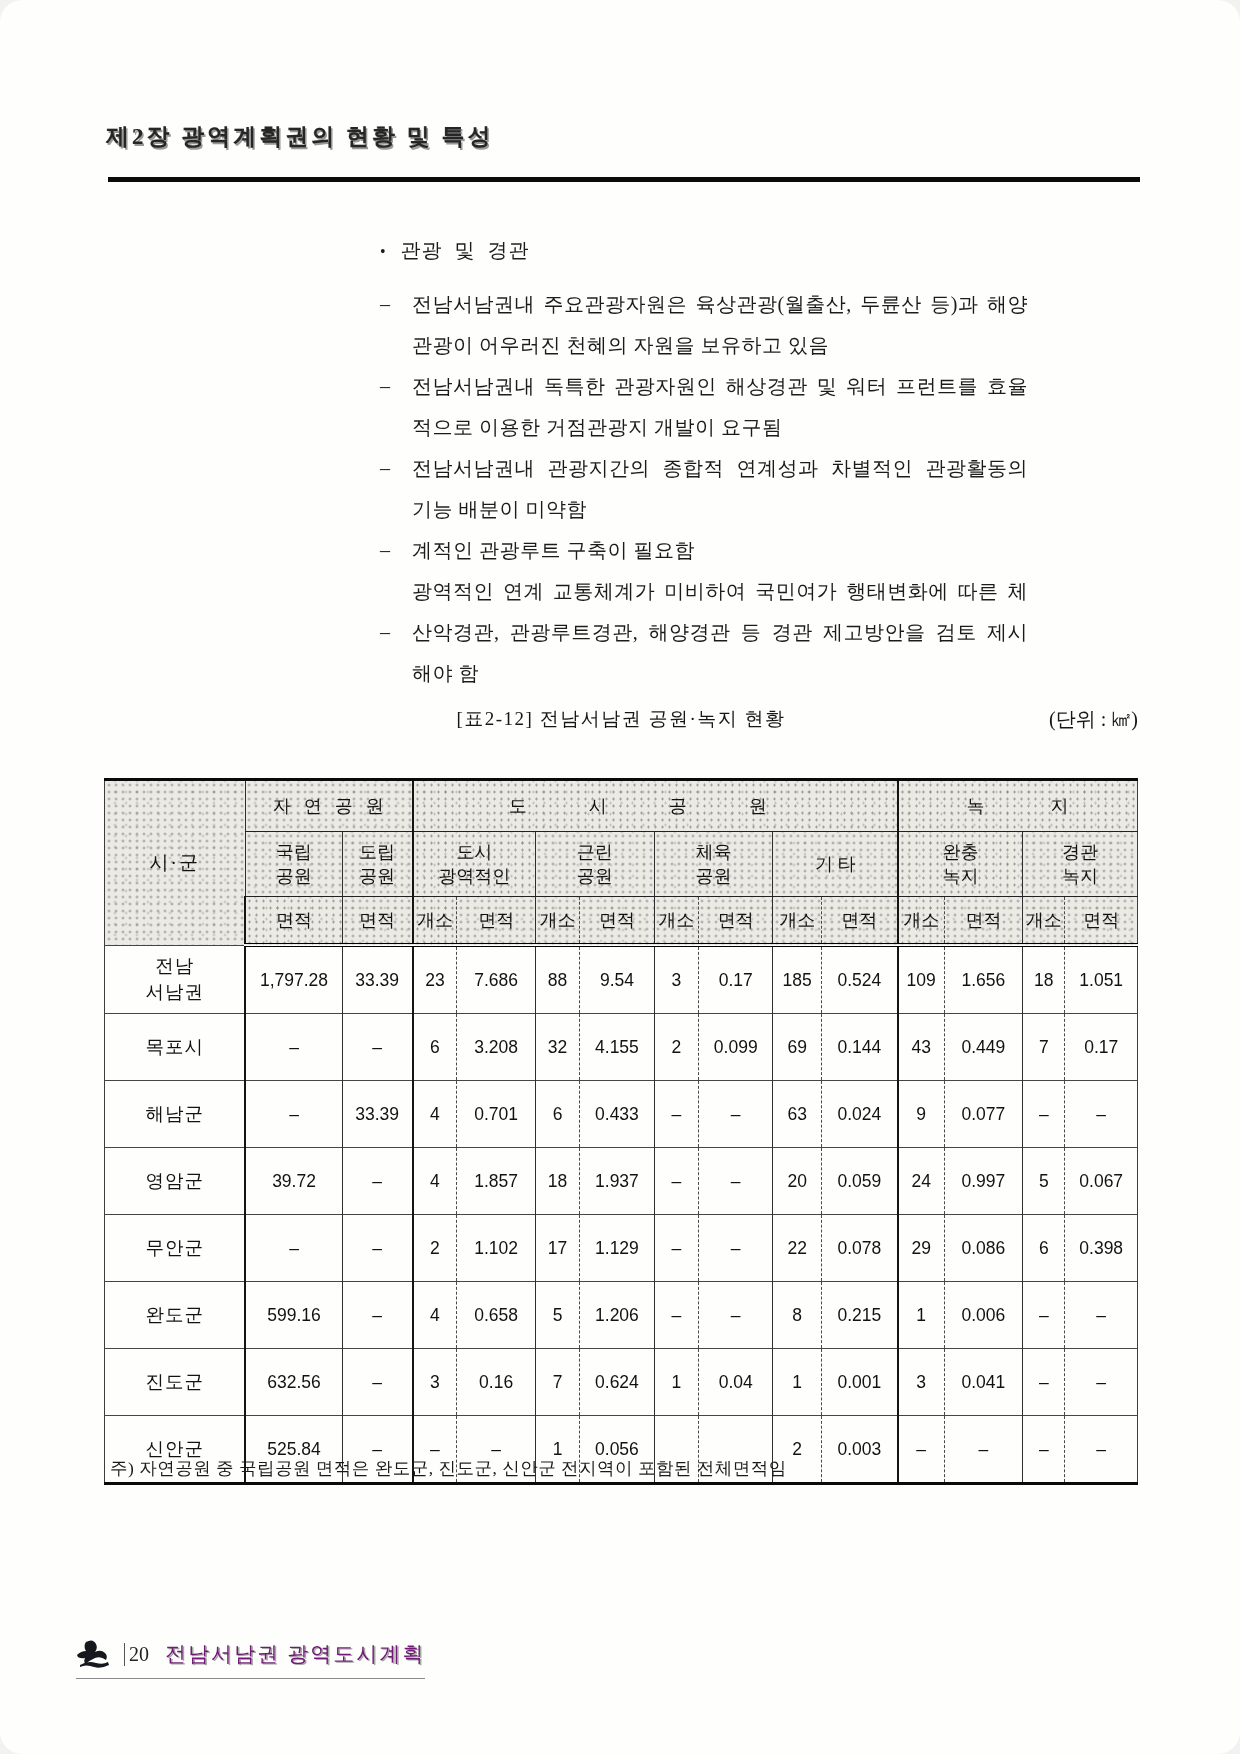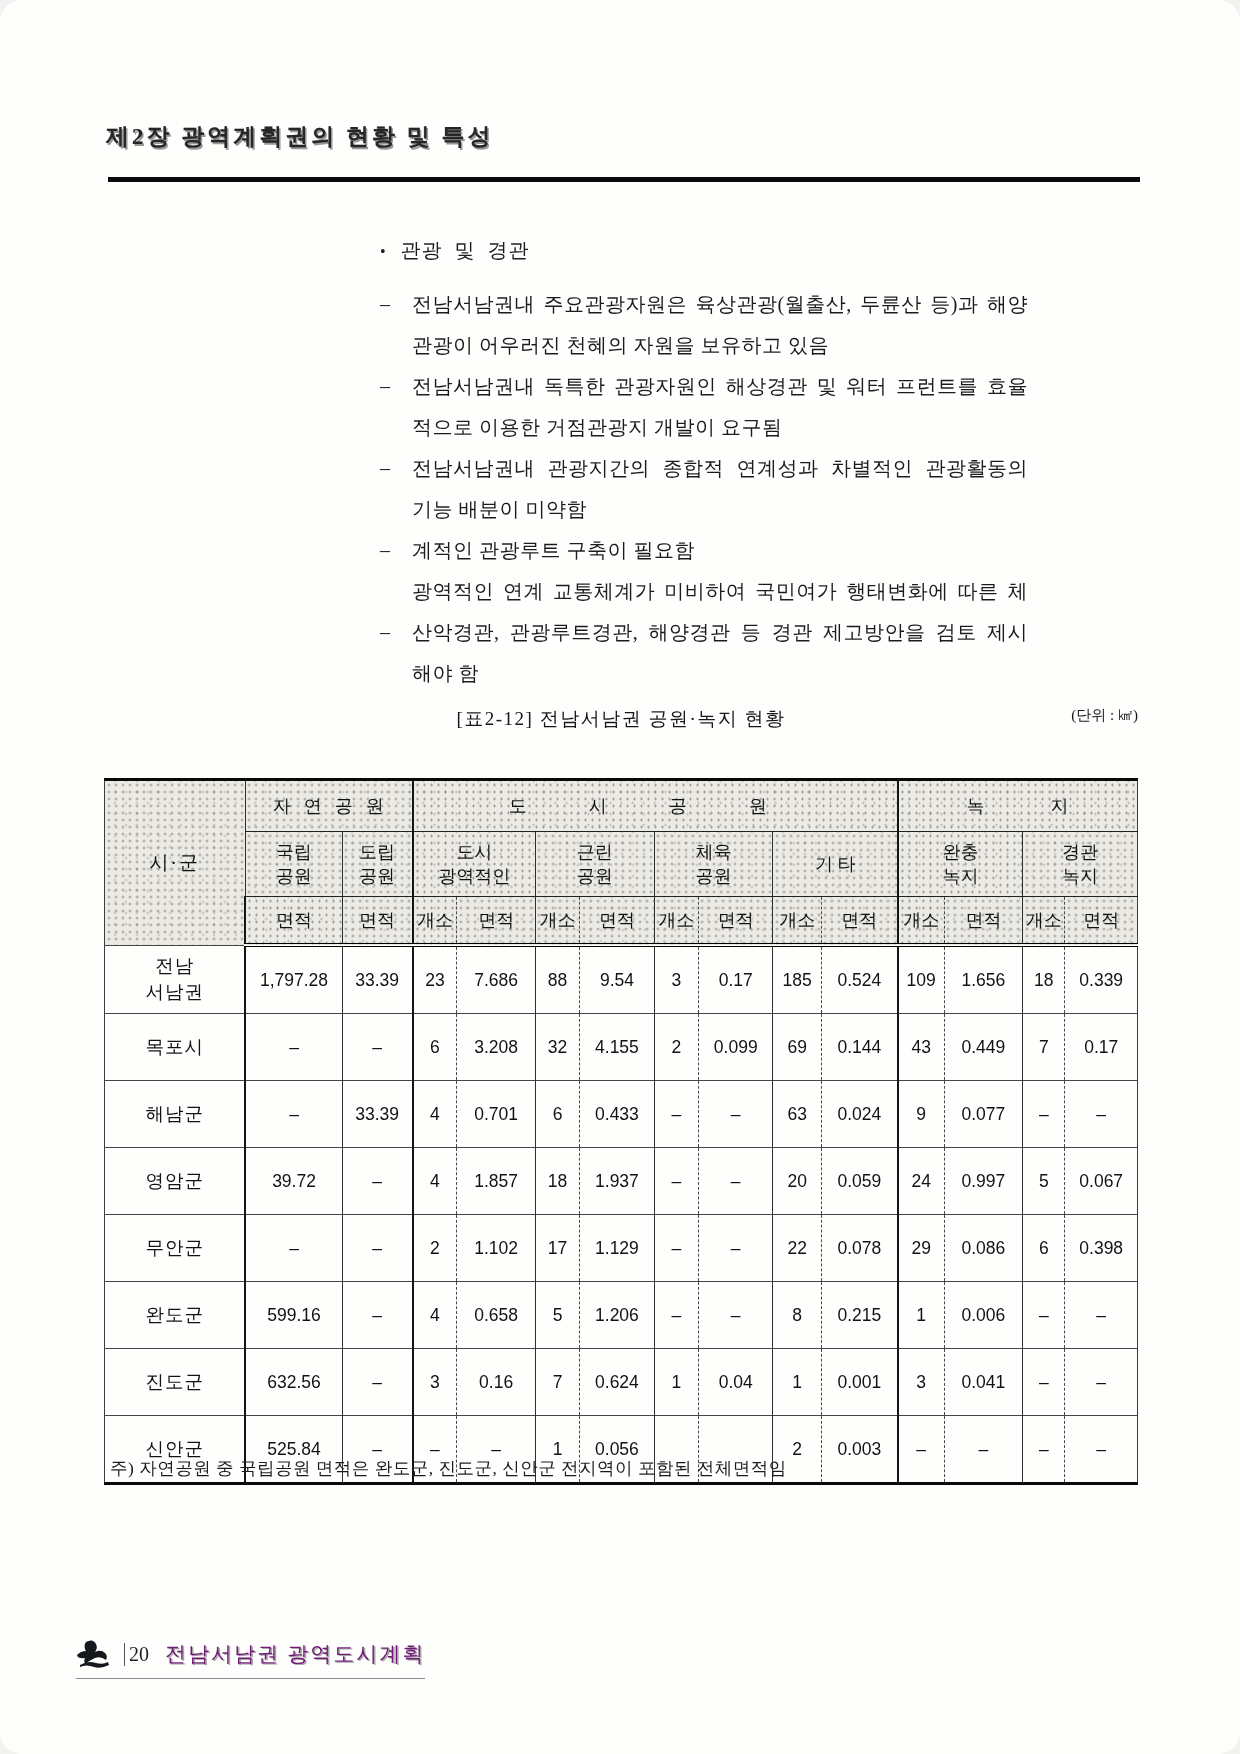--- a/index.html
+++ b/index.html
@@ -30,21 +30,21 @@
   .item-text { flex:1; }
   .item-line { line-height:41px; letter-spacing:0.5px; }
   .item-line.justify { text-align:justify; text-align-last:justify; }
   
   .tbl-caption {
     position:absolute; left:104px; top:706px; width:1034px; text-align:center;
     font-size:19px; letter-spacing:1.5px;
   }
   .tbl-unit {
     position:absolute; left:104px; top:706px; width:1034px; text-align:right;
-    font-size:15px;
+    font-size:20px;
   }
   
   table.parks {
     position:absolute; left:104px; top:778px; width:1034px;
     border-collapse:collapse; table-layout:fixed;
     border-top:3px solid #0a0a0a; border-bottom:3px solid #0a0a0a;
     border-left:1px solid #3d3d3d; border-right:1px solid #3d3d3d;
   }
   .parks thead th {
     font-weight:normal; font-size:18px; color:#111;
@@ -235,21 +235,21 @@
           <td>7.686</td>
           <td>88</td>
           <td>9.54</td>
           <td>3</td>
           <td>0.17</td>
           <td>185</td>
           <td>0.524</td>
           <td>109</td>
           <td>1.656</td>
           <td>18</td>
-          <td>0.339</td>
+          <td>1.051</td>
         </tr>
         <tr>
           <td class="rowname">목포시</td>
           <td>–</td>
           <td>–</td>
           <td>6</td>
           <td>3.208</td>
           <td>32</td>
           <td>4.155</td>
           <td>2</td>

